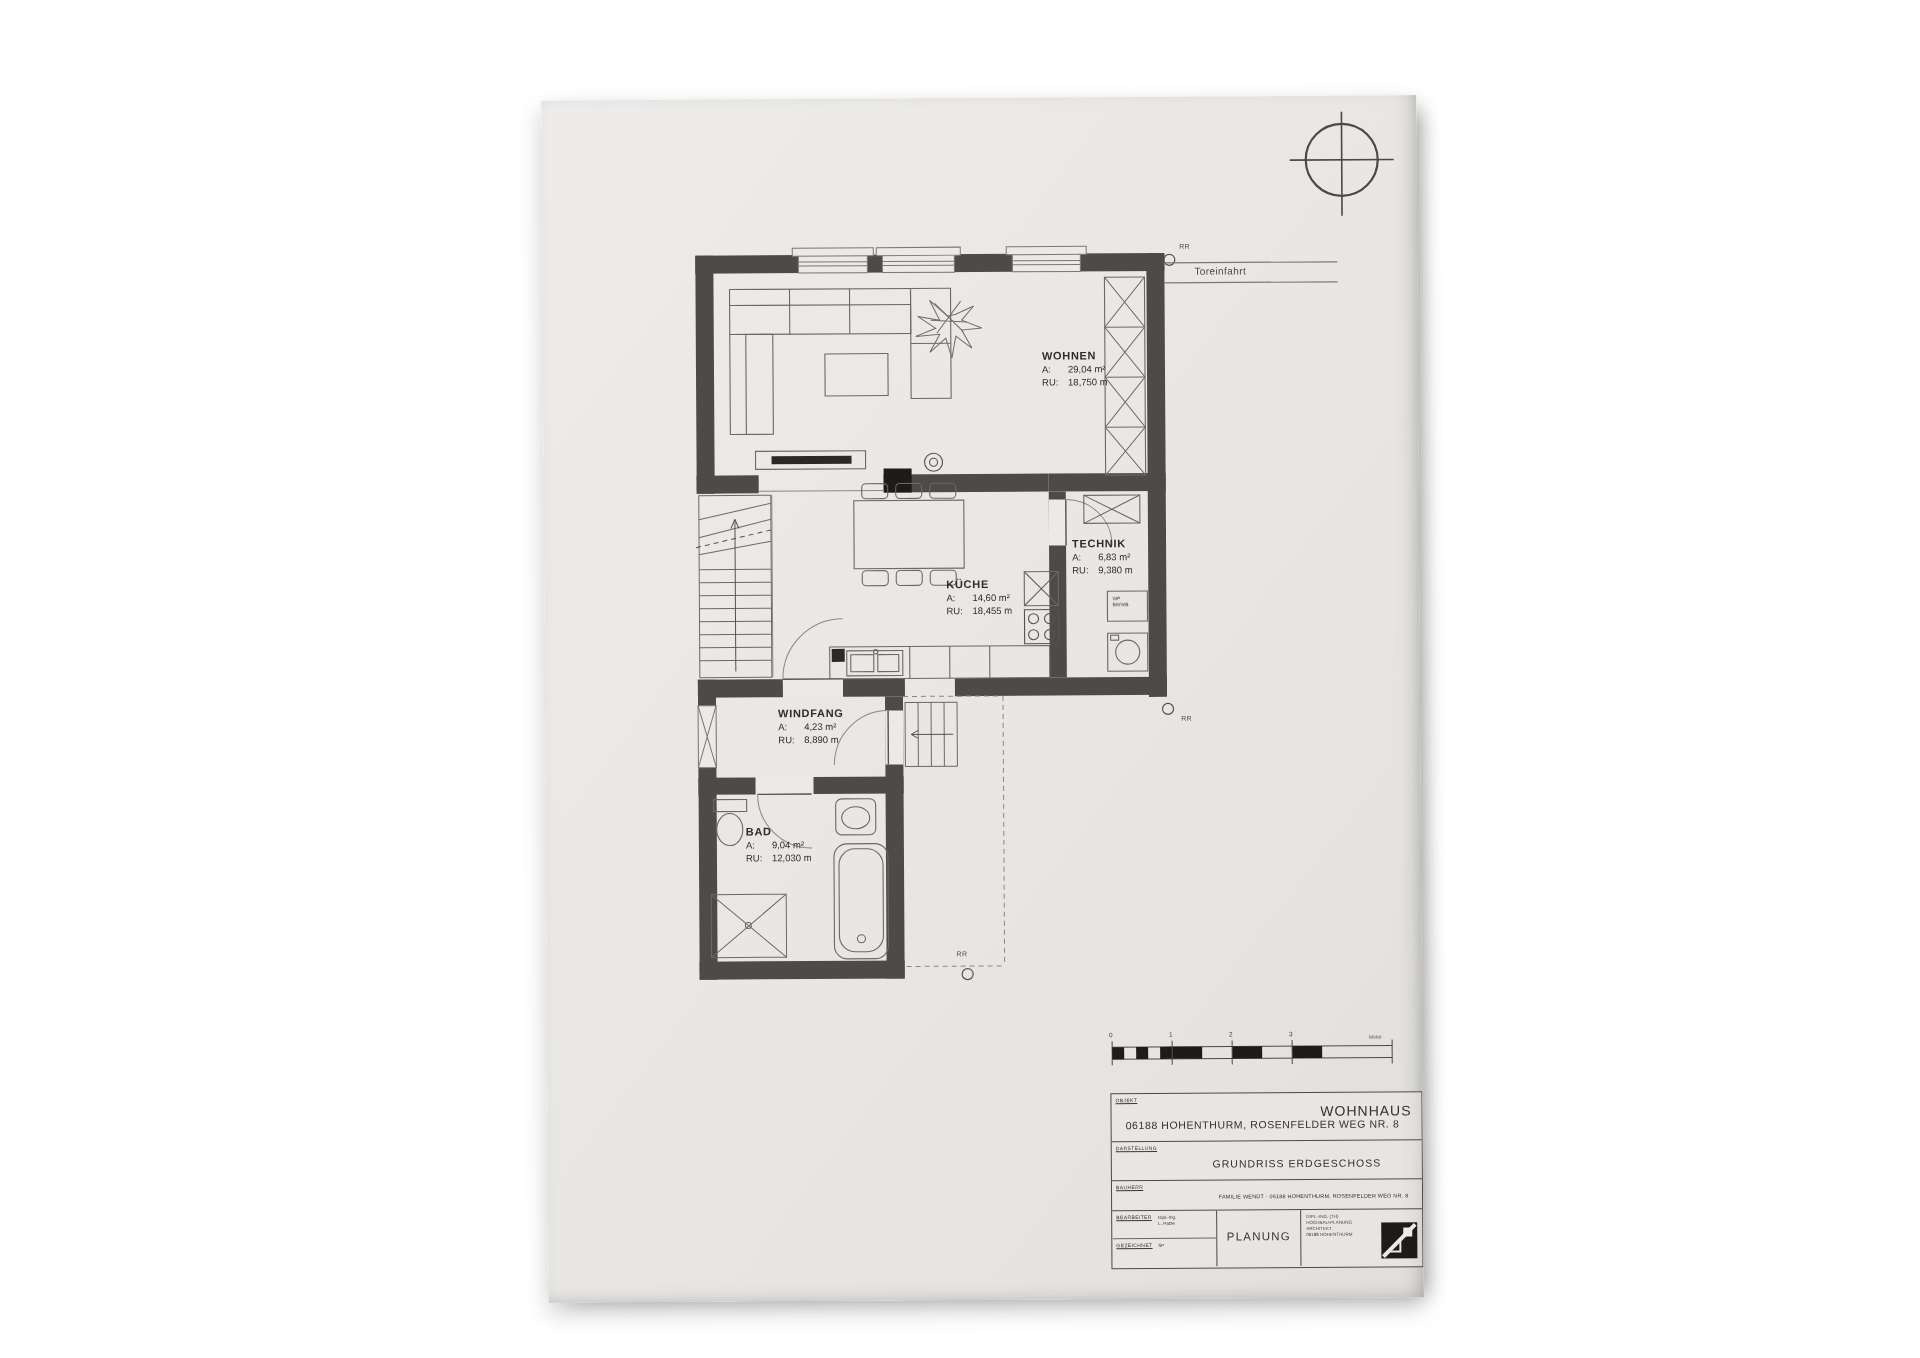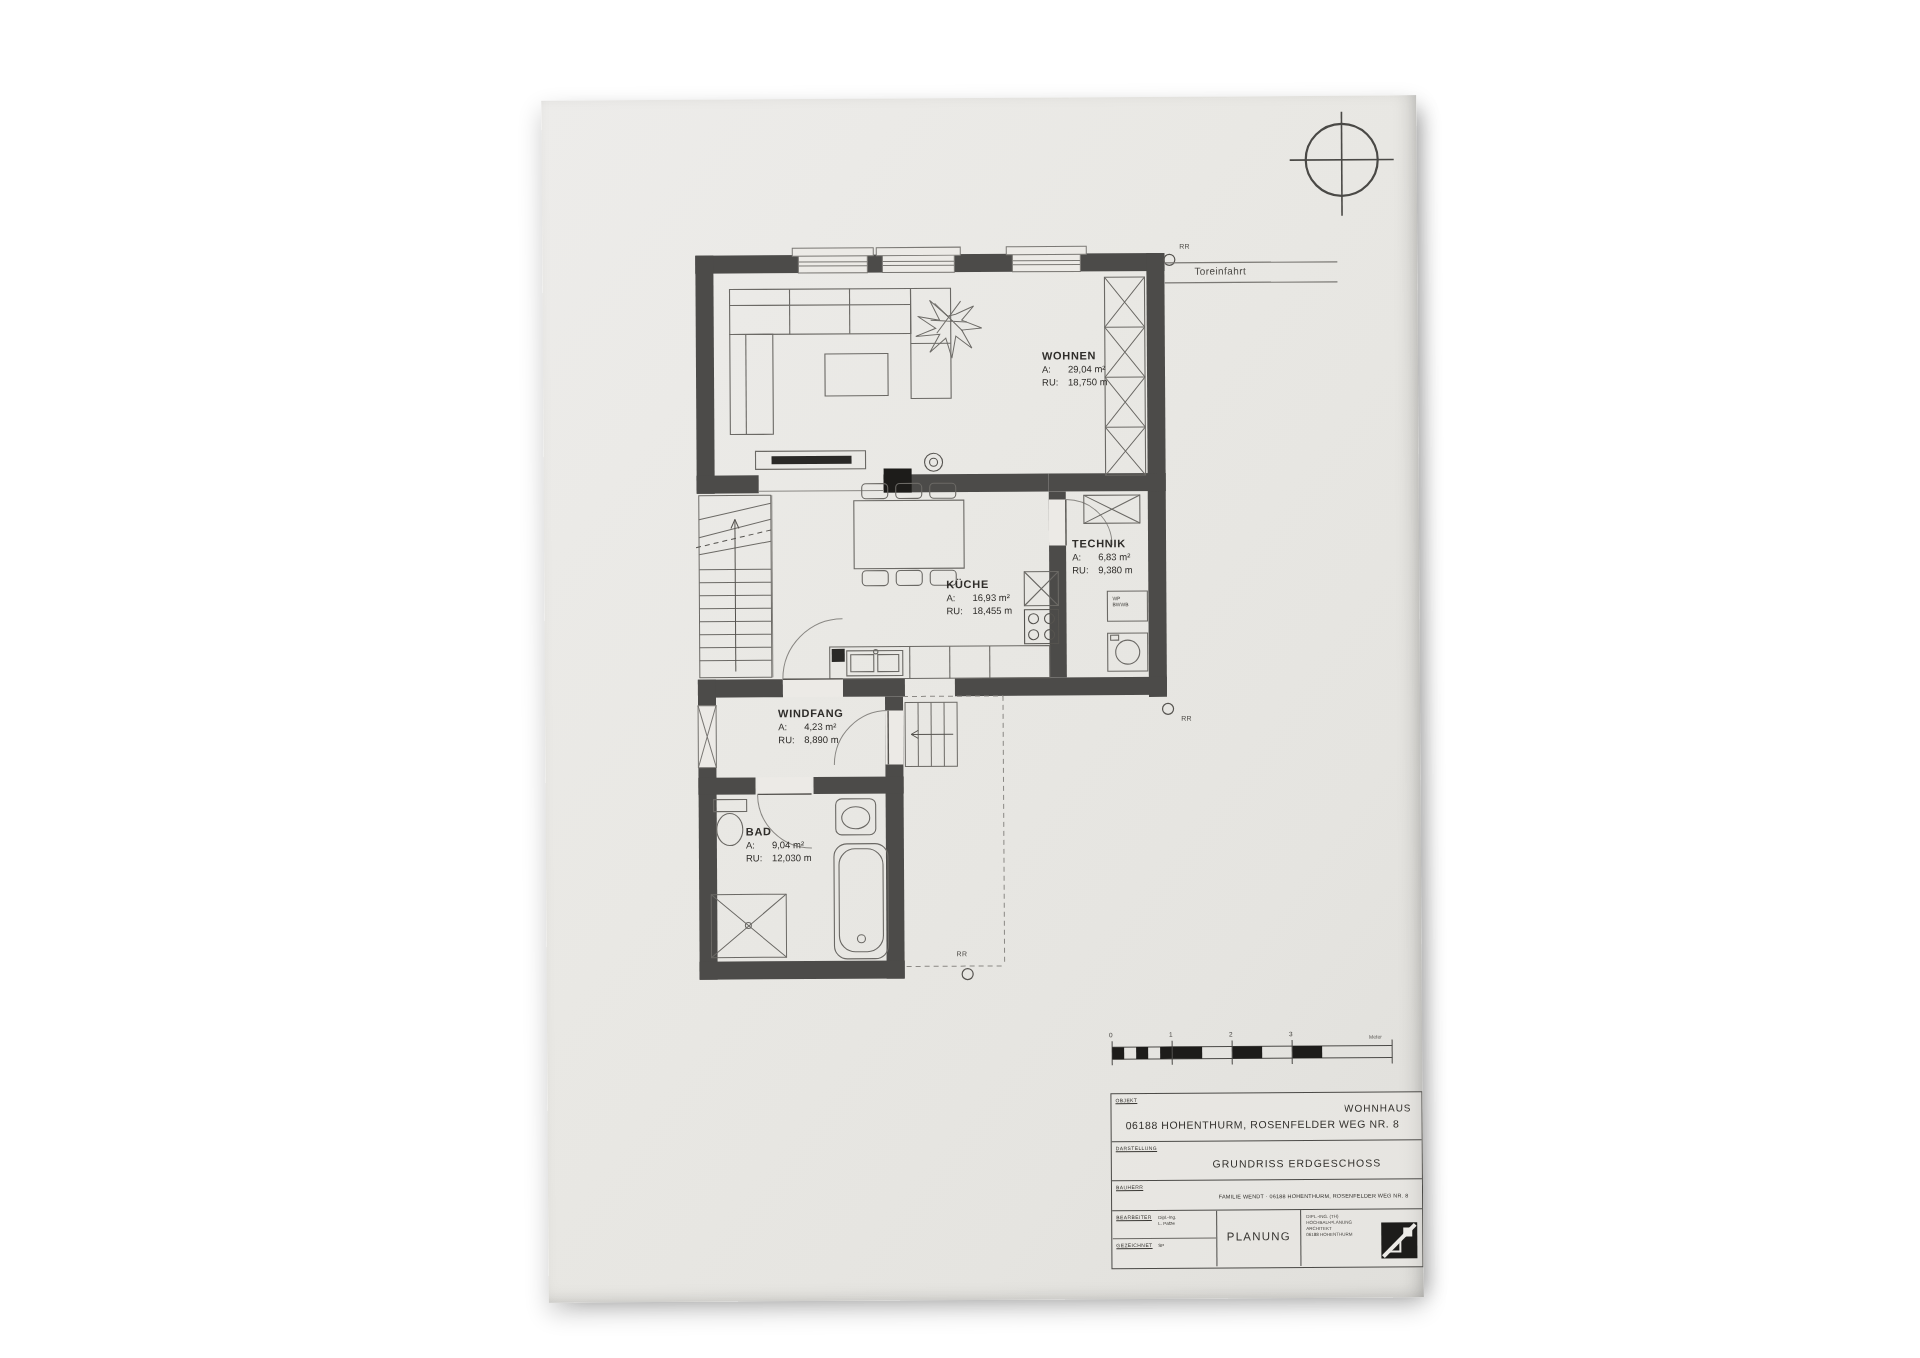--- a/index.html
+++ b/index.html
@@ -37,21 +37,21 @@
   .trow:last-child{border-bottom:none;}
   .tlabel{
     position:absolute;left:4px;top:3px;font-size:5px;letter-spacing:.4px;
     text-decoration:underline;color:#3a3834;white-space:nowrap;
   }
   .tmain{white-space:nowrap;overflow:hidden;}
   .row1{height:48px;}
   .row2{height:39px;}
   .row3{height:30px;}
   .row4{height:56px;display:grid;grid-template-columns:105px 84px 123px;}
-  .objekt-l1{position:absolute;right:10px;top:10px;font-size:10px;letter-spacing:1px;}
+  .objekt-l1{position:absolute;right:10px;top:10px;font-size:14px;letter-spacing:1px;}
   .objekt-l2{position:absolute;left:14px;right:0;top:25px;font-size:10.5px;letter-spacing:.6px;}
   .darst-v{position:absolute;left:60px;right:0;top:16px;font-size:10.5px;letter-spacing:1px;text-align:center;}
   .bauherr-v{position:absolute;left:95px;right:2px;top:13px;font-size:5.5px;letter-spacing:.2px;text-align:center;white-space:nowrap;}
   .cell{position:relative;border-right:1.5px solid #4b4a47;box-sizing:border-box;overflow:hidden;}
   .cell:last-child{border-right:none;}
   .subline{position:absolute;left:0;right:0;top:27px;border-top:1px solid #6a6864;}
   .bearb-v{position:absolute;left:46px;top:4px;font-size:4.5px;line-height:1.35;}
   .gez-v{position:absolute;left:46px;top:32px;font-size:4.5px;}
   .phase{position:absolute;left:0;right:0;top:20px;text-align:center;font-size:11.5px;letter-spacing:1.2px;color:#3a3834;}
   .firm{position:absolute;left:5px;top:4px;font-size:4.5px;line-height:1.35;color:#45433f;}
@@ -317,21 +317,21 @@
     <div class="room-row">
         <span class="k">RU:</span>
         <span>9,380 m</span>
       </div>
   </div>
 
   <div class="room-label" style="left:402px;top:480px;">
     <div class="room-name">KÜCHE</div>
     <div class="room-row">
         <span class="k">A:</span>
-        <span>16,93 m²</span>
+        <span>14,60 m²</span>
       </div>
     <div class="room-row">
         <span class="k">RU:</span>
         <span>18,455 m</span>
       </div>
   </div>
 
   <div class="room-label" style="left:220px;top:608px;margin-left:13px;">
     <div class="room-name">WINDFANG</div>
     <div class="room-row">

